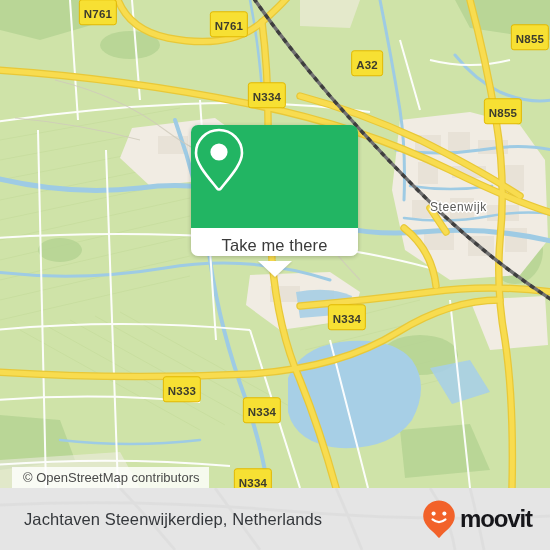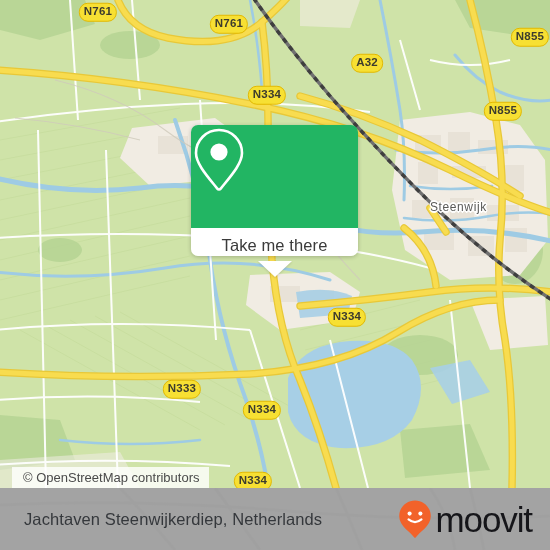--- a/index.html
+++ b/index.html
@@ -31,26 +31,26 @@
       1.1px 1.1px #fff, -1.1px 1.1px #fff, 1.1px -1.1px #fff, -1.1px -1.1px #fff;
     white-space:nowrap;
     pointer-events:none;
   }
 
   
   .shield {
     position:absolute;
     background:#f7e033;
     border:1.6px solid #e2b800;
-    border-radius:9px;
+    border-radius:3px;
     color:#3c3c2e;
     font-size:11.5px;
     font-weight:bold;
     line-height:1;
-    padding:2px 4px 3px 4px;
+    padding:9px 4px 3px 4px;
     letter-spacing:.2px;
     white-space:nowrap;
     transform:translate(-50%,-50%);
   }
 
   
   #popup {
     position:absolute;
     left:191px; top:125px;
     width:167px; height:131px;
@@ -93,21 +93,21 @@
     padding:0 9px 0 11px;
     font-size:13px;
     color:#4a4a4a;
     white-space:nowrap;
   }
 
   
   #footer {
     position:absolute; left:0; top:488px;
     width:550px; height:62px;
-    background:#a3a3a3;
+    background:#e5e5e5;
     display:flex; align-items:center; justify-content:space-between;
     padding:0 18px 0 24px;
     overflow:hidden;
     gap:11px;
   }
   #footer-watermark {
     position:absolute; left:0; top:-488px;
     width:550px; height:550px;
     opacity:.055;
     pointer-events:none;
@@ -119,22 +119,22 @@
     letter-spacing:.1px;
     white-space:nowrap;
     z-index:2;
   }
   #brand {
     position:relative;
     display:flex; align-items:center; gap:4px;
     z-index:2;
   }
   #brand-word {
-    font-size:35px;
-    font-weight:normal;
+    font-size:24px;
+    font-weight:bold;
     color:#16161a;
     letter-spacing:-1.1px;
     line-height:1;
   }
 </style>
 </head>
 <body>
 
 <div id="app">
 

